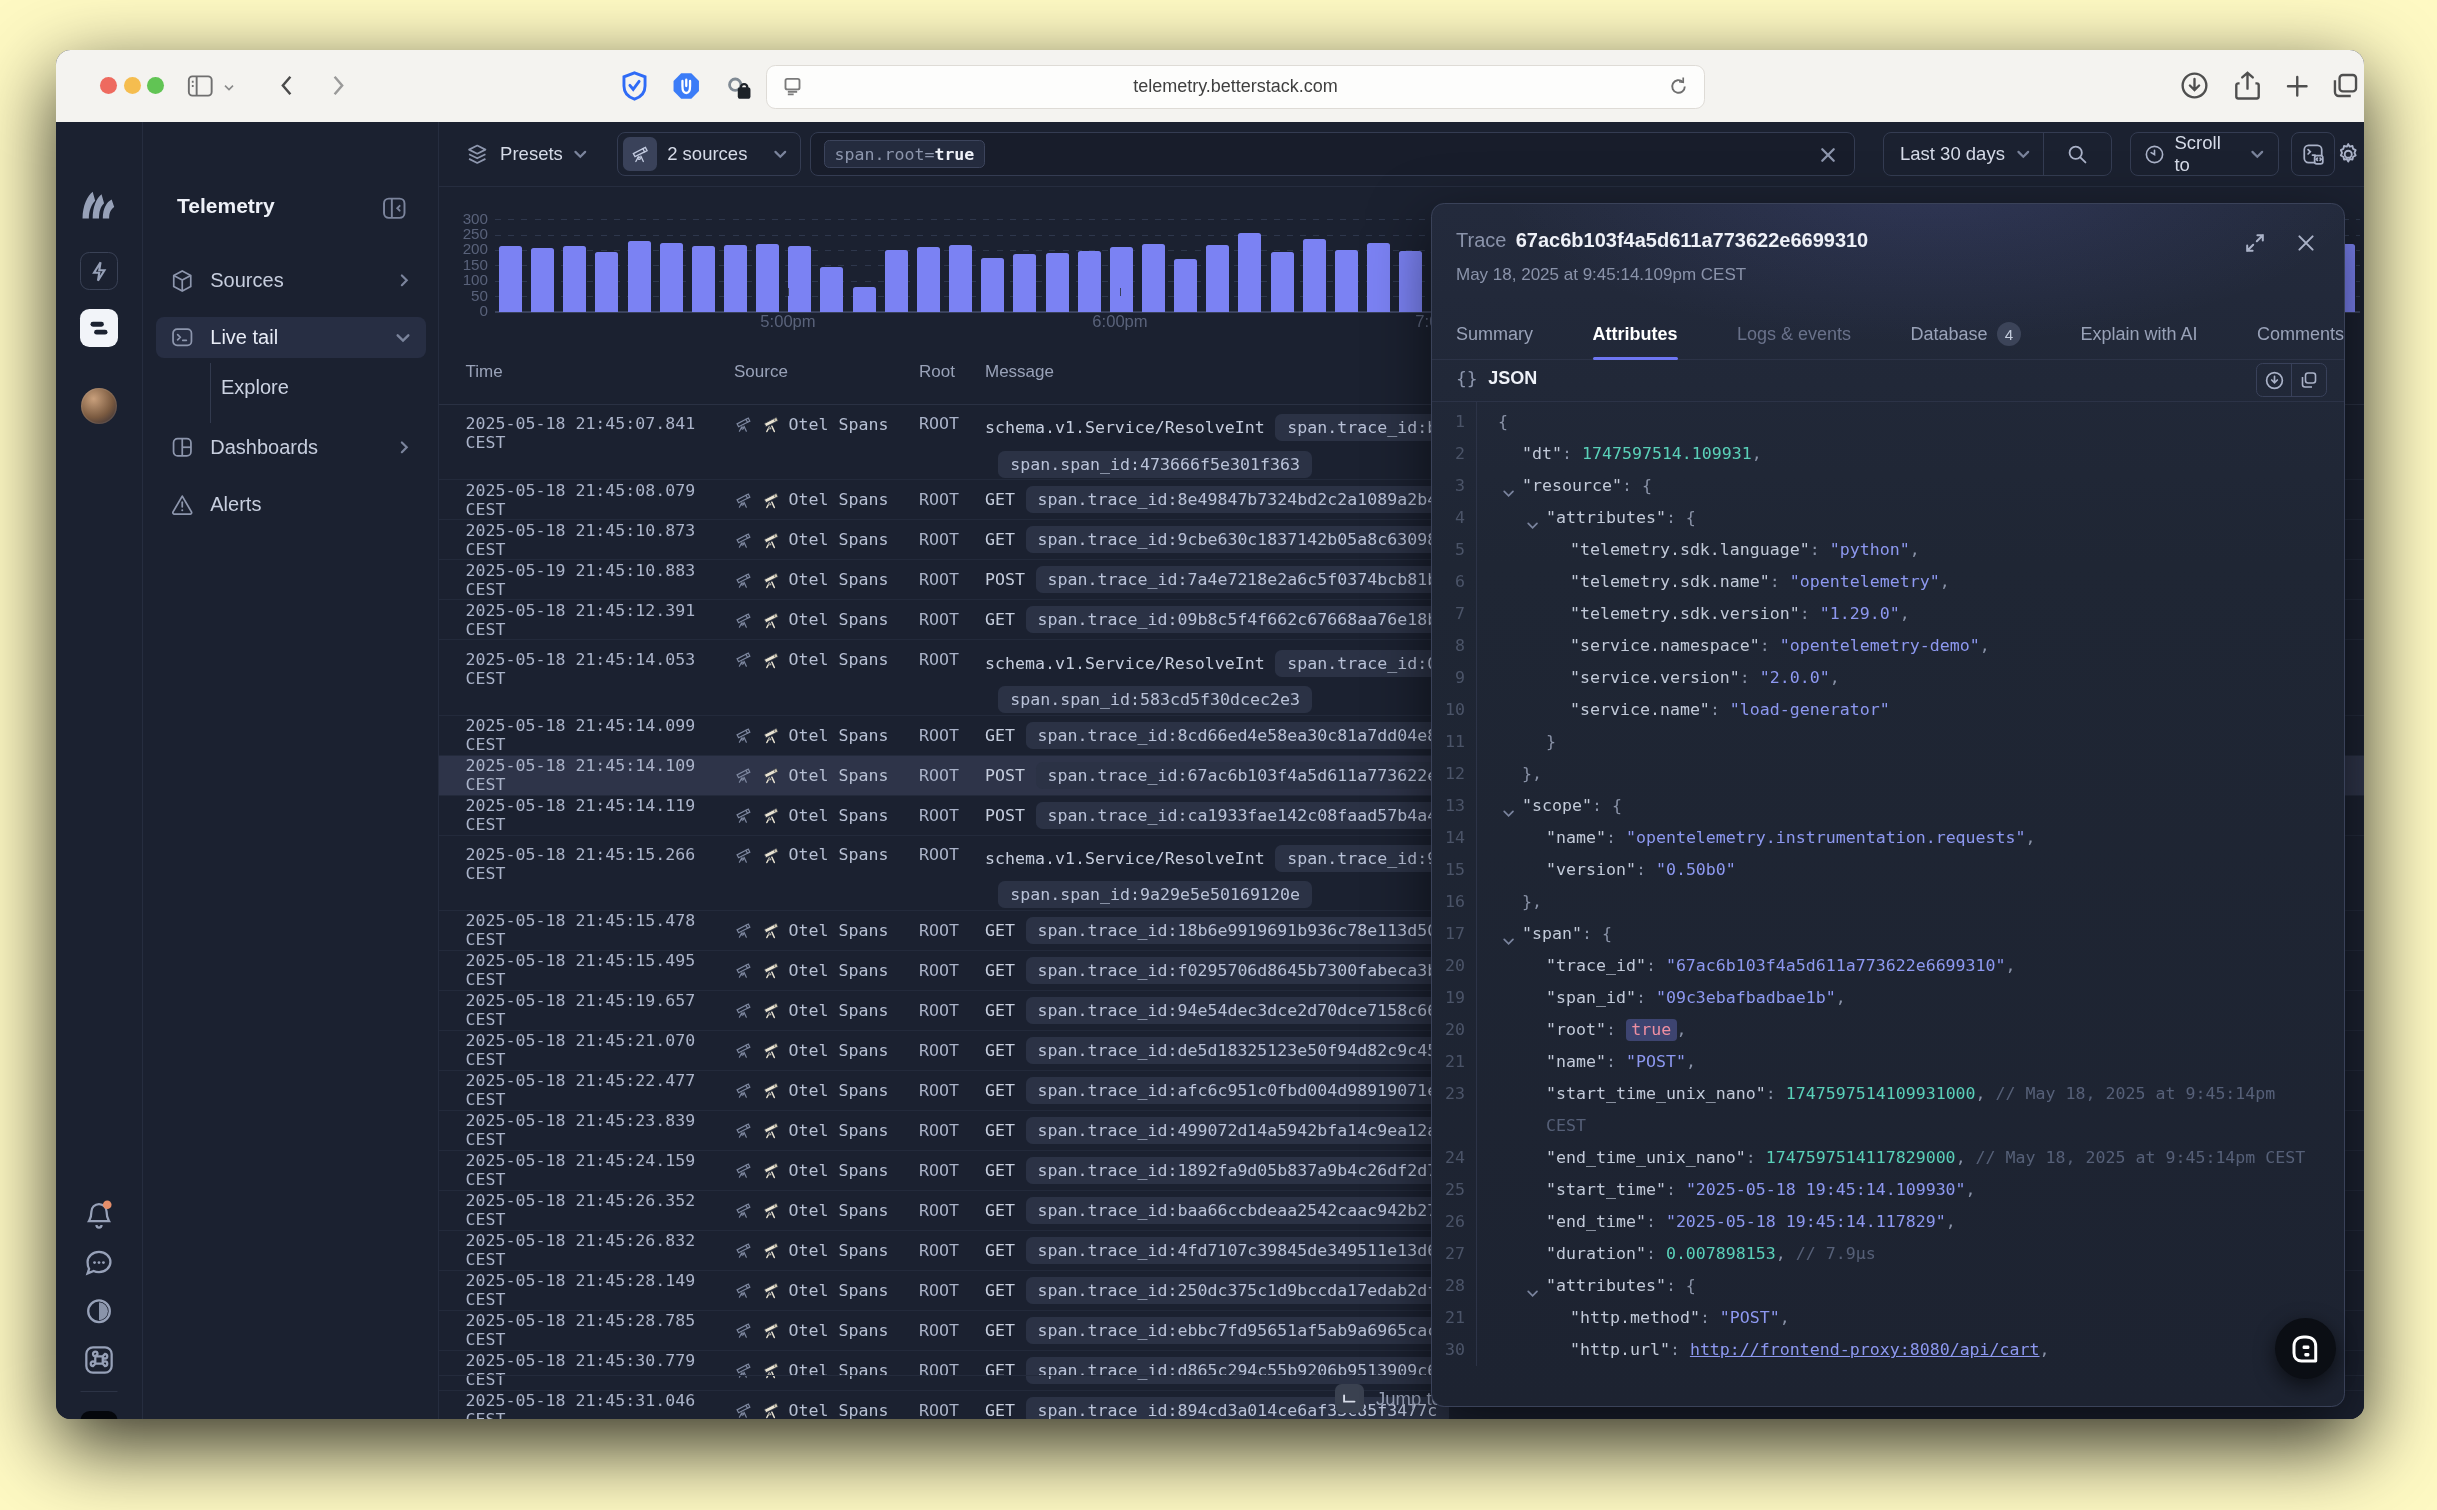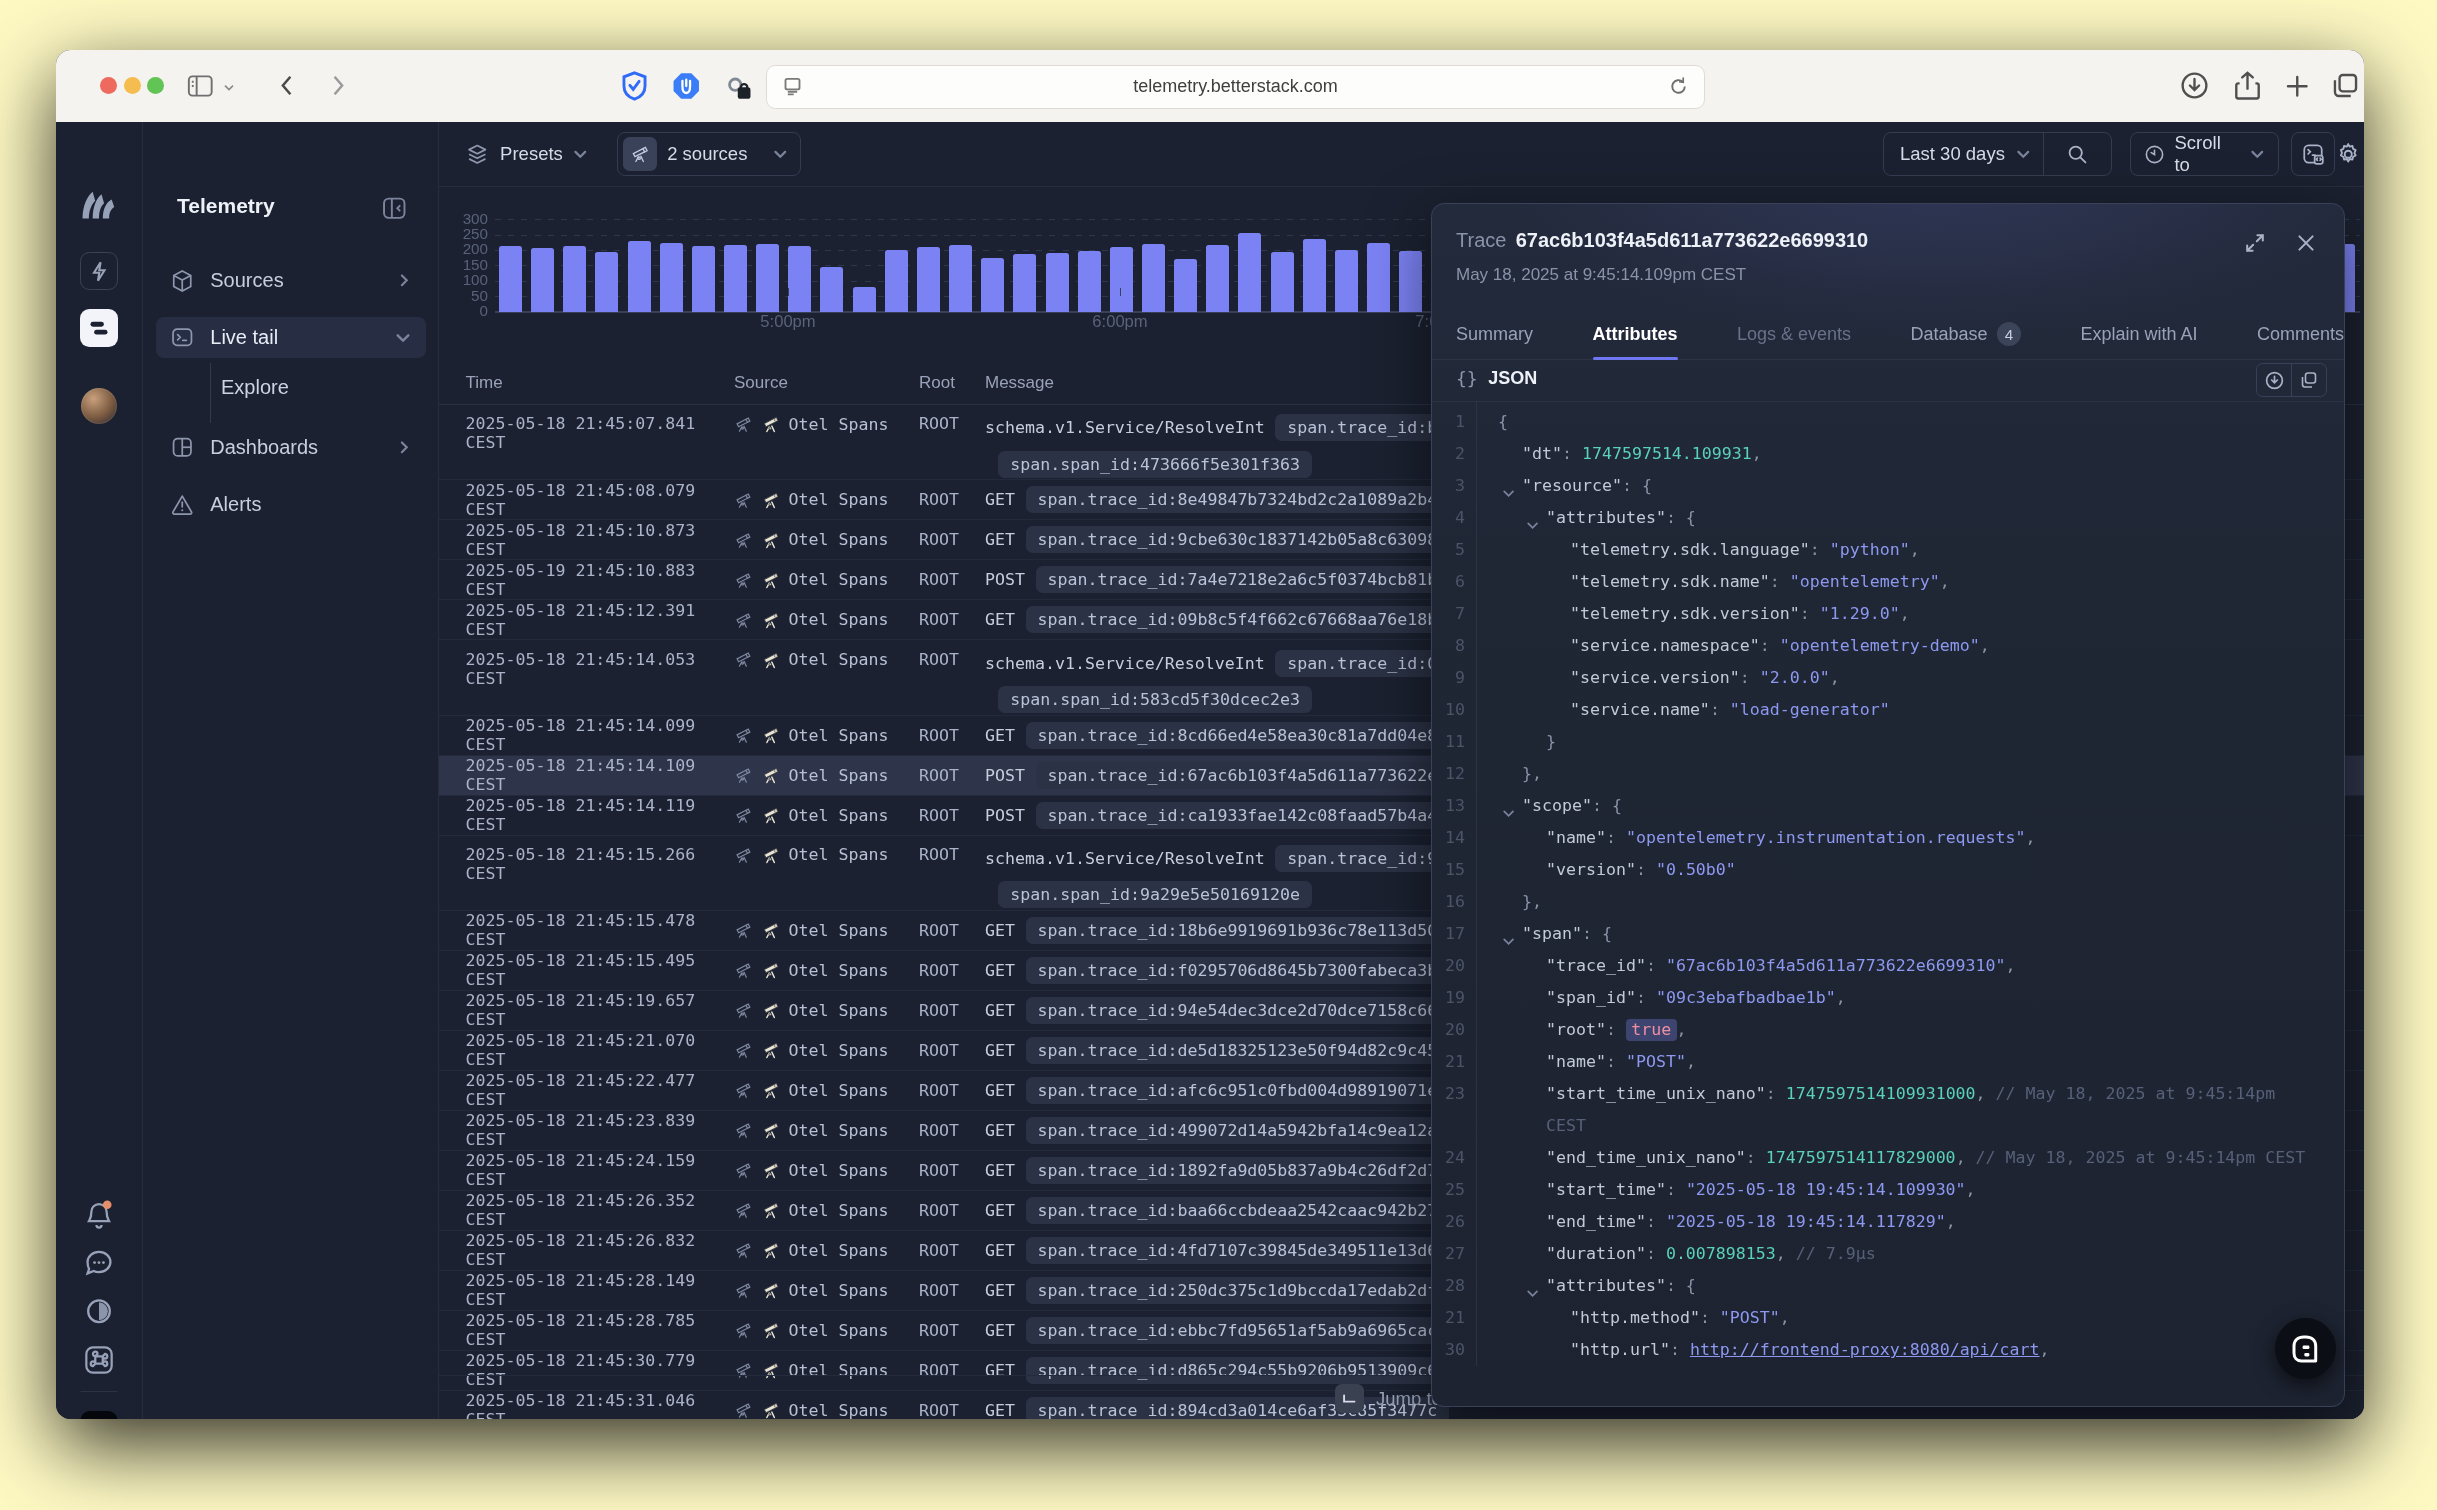--- a/index.html
+++ b/index.html
@@ -48,21 +48,21 @@
   
   .chart{position:absolute;left:0;top:73px;right:0;height:166px;}
   .plot{position:absolute;left:56px;top:24px;width:1865px;height:93px;}
   .gline{position:absolute;left:0;right:0;height:1.3px;background:repeating-linear-gradient(90deg,#2e374c 0 6px,transparent 6px 13.2px);}
   .gzero{position:absolute;left:0;right:0;bottom:-0.7px;height:1.3px;background:#39415a;}
   .bar{position:absolute;bottom:0;width:22.5px;background:#7b82f3;border-radius:2.6px 2.6px 0 0;}
   .ytick{position:absolute;right:1815px;width:46px;text-align:right;color:#59627a;font-size:15.2px;}
   .xlab{position:absolute;top:117px;color:#59627a;font-size:16.6px;transform:translateX(-50%);}
   .xtick{position:absolute;top:93px;width:1.3px;height:8px;background:#39415a;}
   
-  .thead{position:absolute;left:0;top:240px;right:0;height:42px;display:flex;align-items:center;color:#99a2b8;font-size:17px;border-bottom:0.7px solid #2a3143;}
+  .thead{position:absolute;left:0;top:240px;right:0;height:42px;display:flex;align-items:flex-start;color:#99a2b8;font-size:17px;border-bottom:0.7px solid #2a3143;}
   .tbody{position:absolute;left:0;top:283px;right:0;}
   .cell{box-sizing:border-box;flex:none;}
   .c-time{width:295px;padding-left:26.5px;}
   .c-src{width:185px;display:flex;align-items:center;gap:8px;}
   .c-root{width:66px;}
   .c-msg{flex:1;overflow:hidden;}
   .trow{display:flex;align-items:center;height:39px;border-bottom:0.7px solid #232a3b;color:#aab3c9;font-size:16.6px;}
   .trow.dbl{height:65px;align-items:flex-start;padding-top:9.3px;}
   .trow.sel{background:#2e3449;}
   .mline{display:flex;align-items:center;gap:10.6px;white-space:nowrap;}
@@ -372,20 +372,28 @@
                 </svg>
             </span>
             <span>2 sources</span>
             <span class="tchev" style="margin-left:auto;margin-right:12px;">
                 <svg width="14.6" height="14.6" viewBox="0 0 12 12" fill="none" stroke="currentColor" stroke-width="1.8" stroke-linecap="round">
                   <path d="M2 4 l4 4 4-4"></path>
                 </svg>
               </span>
           </div>
 
+          <div class="searchfield mono">
+            <span class="token"><span class="tk">span.root=</span><span class="tv">true</span></span>
+            <span class="clearx">
+              <svg width="20" height="20" viewBox="0 0 14 14" fill="none" stroke="currentColor" stroke-width="1.6" stroke-linecap="round">
+                  <path d="M3 3 l8 8 M11 3 l-8 8"></path>
+                </svg>
+            </span>
+          </div>
 
           <div class="tbtn bordered" style="left:1444px;width:229px;padding:0;">
             <span style="padding:0 0 0 16px;">Last 30 days</span>
             <span class="tchev">
                 <svg width="14.6" height="14.6" viewBox="0 0 12 12" fill="none" stroke="currentColor" stroke-width="1.8" stroke-linecap="round">
                   <path d="M2 4 l4 4 4-4"></path>
                 </svg>
               </span>
             <span class="groupdiv" style="margin-left:13.2px;"></span>
             <span style="flex:1;display:flex;justify-content:center;color:#aab2c8;">

